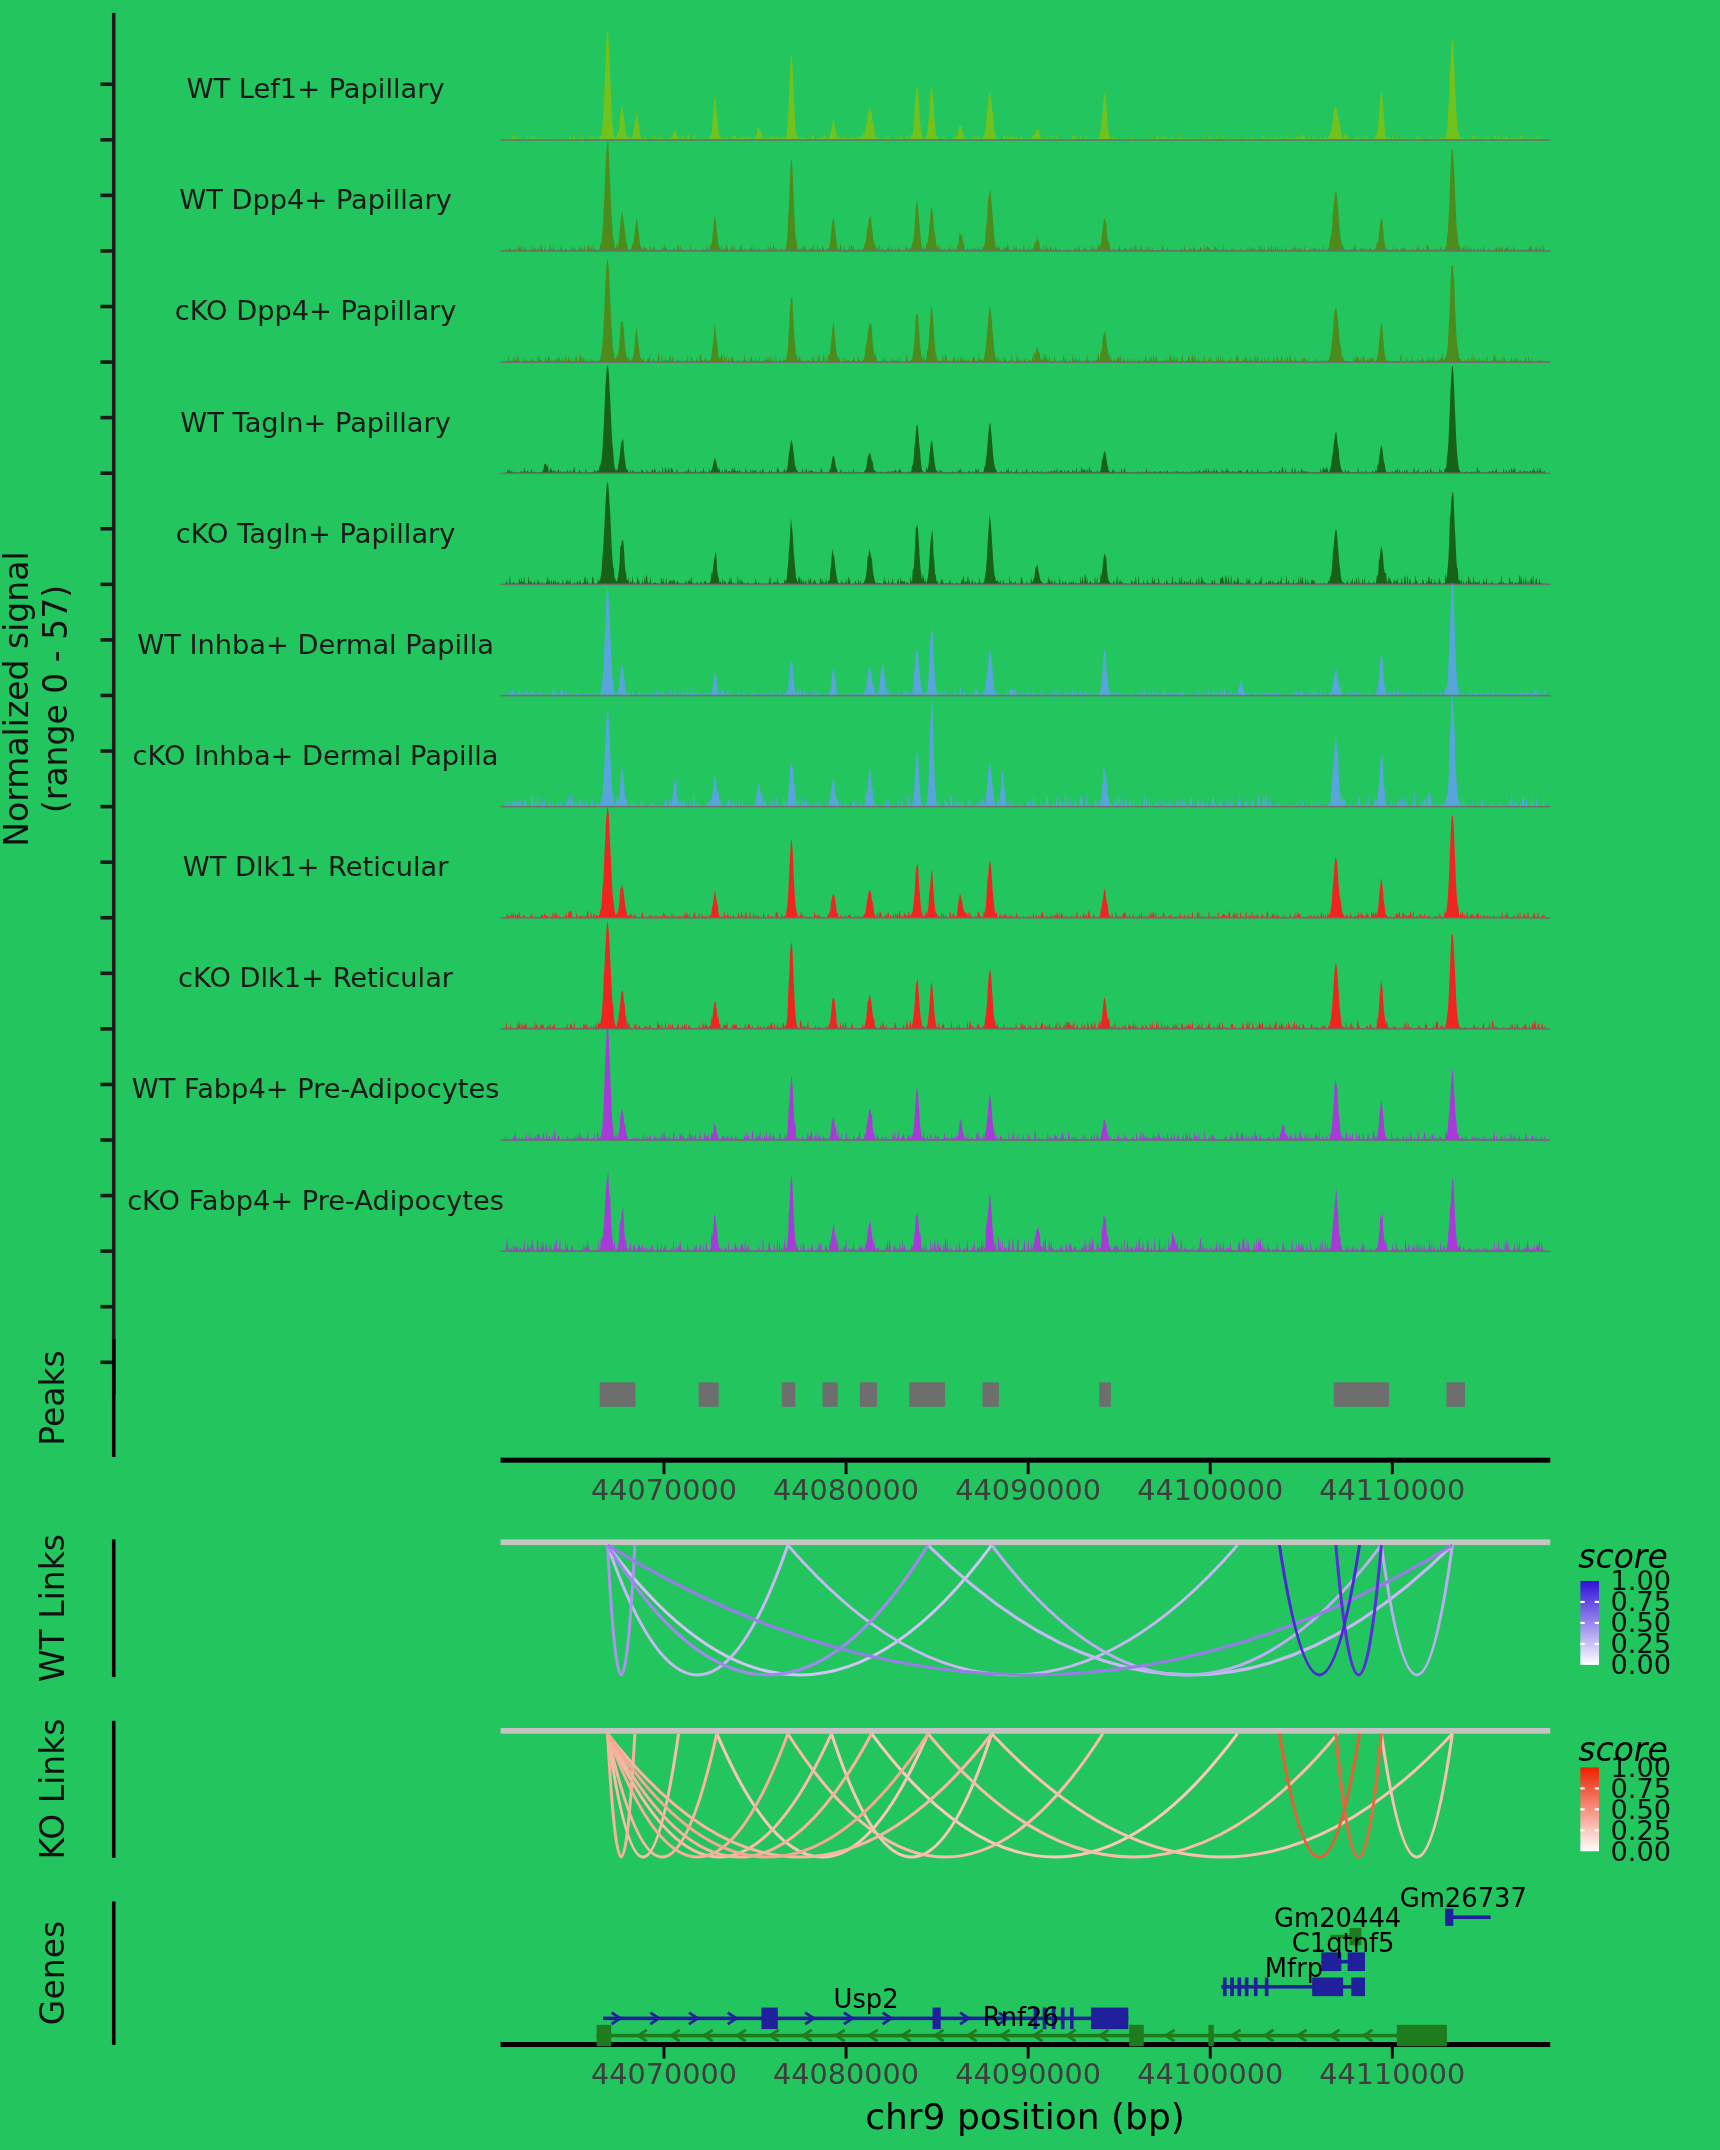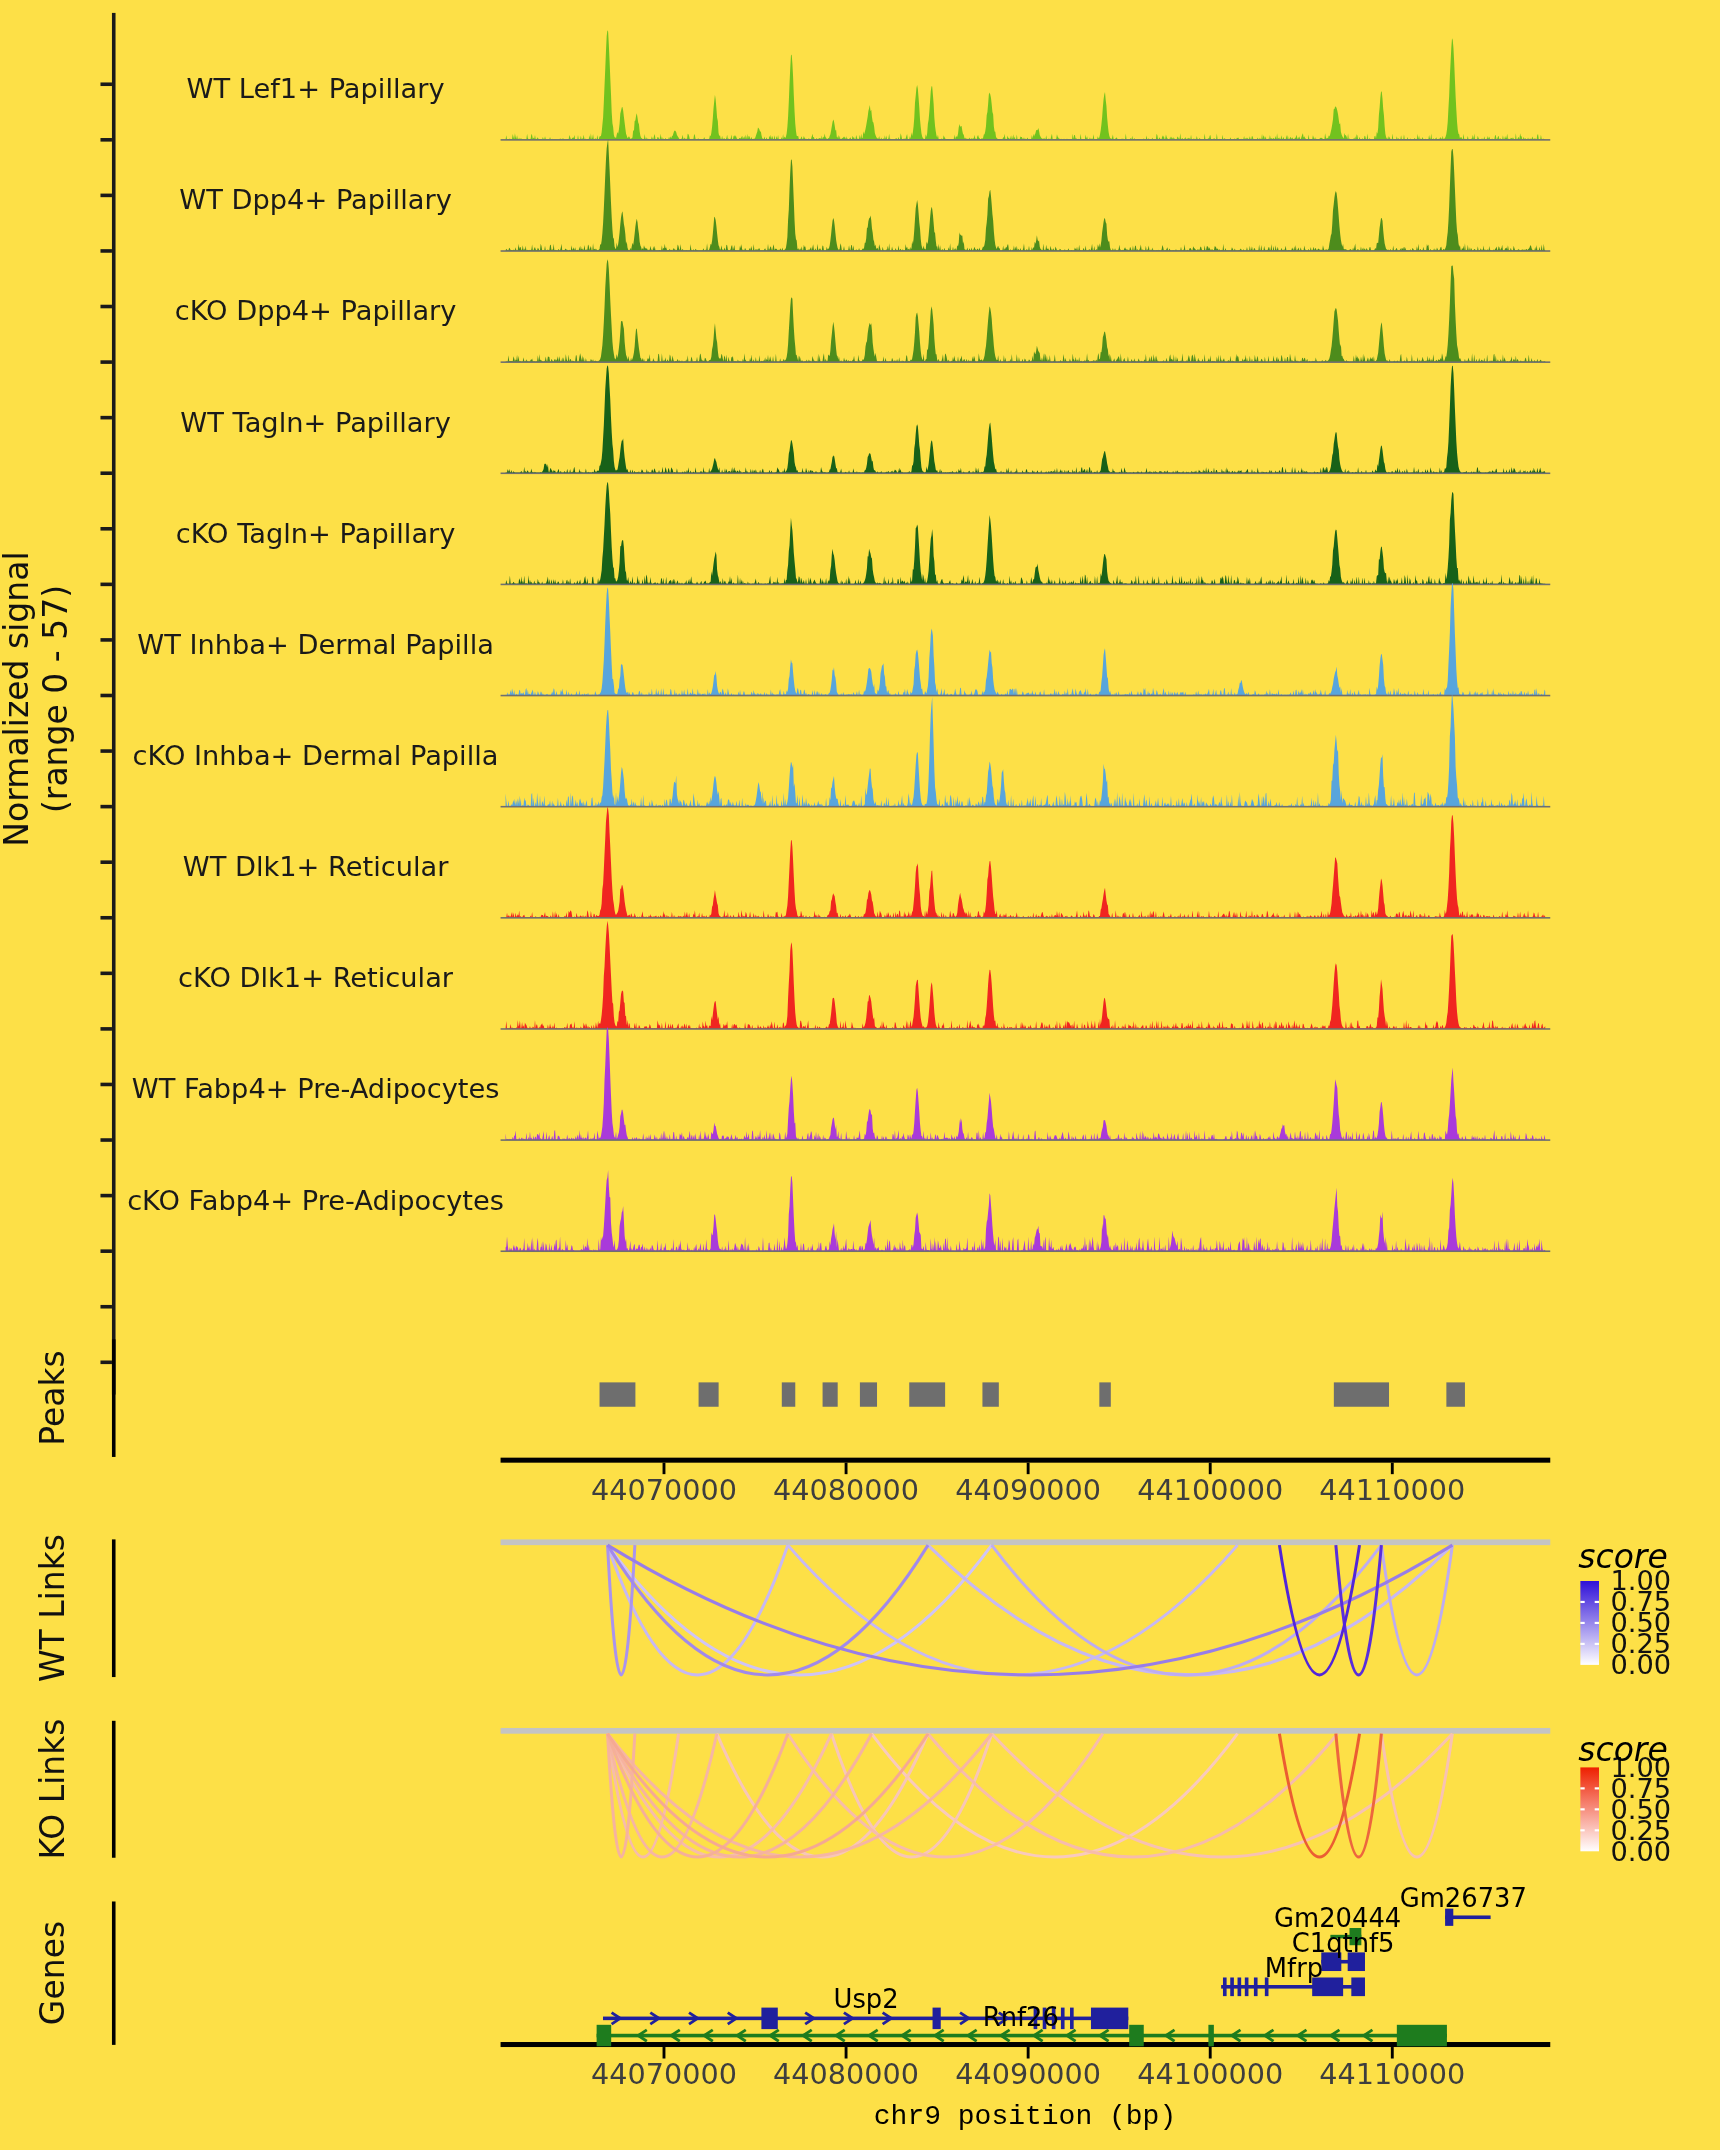--- a/index.html
+++ b/index.html
@@ -1,26 +1,26 @@
 <!DOCTYPE html>
 <html style="font-size:11.5px"><head>
 <meta charset="utf-8">
 <style>
   html,body{margin:0;padding:0;background:#ffffff;}
-  .figure{position:relative;width:1721px;height:2151px;background:#fde047;
+  .figure{position:relative;width:1721px;height:2151px;background:#22c55e;
           font-family:"DejaVu Sans", sans-serif;overflow:hidden;}
   svg{position:absolute;left:0;top:0;}
   svg text{font-family:"DejaVu Sans", sans-serif;}
   .vlabel{position:absolute;transform:translate(-50%,-50%) rotate(-90deg);
           white-space:nowrap;color:#111;text-align:center;}
   .hlabel{position:absolute;transform:translate(-50%,-50%);white-space:nowrap;color:#000;}
   .ylab{font-size:33px;line-height:1.18;}
   .seclab{font-size:33px;}
   .legtitle{font-size:33px;font-style:italic;}
-  .xtitle{font-size:28px;font-family:Liberation Mono, monospace;}
+  .xtitle{font-size:36px;}
 </style>
 </head>
 <body>
 
 <div class="figure">
   <svg id="plot" width="1721" height="2151" viewBox="0 0 2400 3000">
       <path d="M705,195L705,194.1L706,188.6L707,194.1L708,193.7L709,194.0L710,193.9L711,193.3L712,194.1L713,194.1L714,193.7L715,187.0L716,191.0L717,194.1L718,186.0L719,191.1L720,194.0L721,188.5L722,194.0L723,193.2L724,194.1L725,192.0L726,193.7L727,193.1L728,194.0L729,194.1L730,194.1L731,193.9L732,194.1L733,194.1L734,194.0L735,186.4L736,192.5L737,194.1L738,194.0L739,194.1L740,193.6L741,186.6L742,188.6L743,193.9L744,191.9L745,193.5L746,188.2L747,193.9L748,194.1L749,192.8L750,191.5L751,194.1L752,193.8L753,194.1L754,194.1L755,194.1L756,194.1L757,191.2L758,193.7L759,194.0L760,189.9L761,193.9L762,194.1L763,194.1L764,194.1L765,194.1L766,194.1L767,191.2L768,194.1L769,194.1L770,194.1L771,193.5L772,194.1L773,194.0L774,194.1L775,194.0L776,193.8L777,194.1L778,194.1L779,194.1L780,193.5L781,194.1L782,192.8L783,194.1L784,194.1L785,192.3L786,194.0L787,194.1L788,194.1L789,194.1L790,194.0L791,193.9L792,194.1L793,194.0L794,188.4L795,191.1L796,194.1L797,193.8L798,192.3L799,191.7L800,192.1L801,188.4L802,194.1L803,194.1L804,193.9L805,194.1L806,188.3L807,194.1L808,194.1L809,193.8L810,189.4L811,194.1L812,193.6L813,192.5L814,187.9L815,194.1L816,193.2L817,194.1L818,194.1L819,193.8L820,193.9L821,193.9L822,188.8L823,194.0L824,186.0L825,194.1L826,192.0L827,186.9L828,194.1L829,194.1L830,192.4L831,194.1L832,194.1L833,188.2L834,194.0L835,193.7L836,190.3L837,189.9L838,189.7L839,184.6L840,173.9L841,164.0L842,142.8L843,119.2L844,96.4L845,71.5L846,50.6L847,42.1L848,44.0L849,62.9L850,84.1L851,108.5L852,130.8L853,156.4L854,172.0L855,177.2L856,188.1L857,191.3L858,191.3L859,192.8L860,187.8L861,184.2L862,186.5L863,180.9L864,172.7L865,158.3L866,154.5L867,149.8L868,149.4L869,154.6L870,162.8L871,170.7L872,178.7L873,186.4L874,189.3L875,192.5L876,191.9L877,190.0L878,191.3L879,193.7L880,192.9L881,193.1L882,191.4L883,181.1L884,183.0L885,168.7L886,168.2L887,161.4L888,158.0L889,164.2L890,170.8L891,173.3L892,183.3L893,189.4L894,192.1L895,192.7L896,193.9L897,193.6L898,194.1L899,186.9L900,193.3L901,194.1L902,191.5L903,194.1L904,193.9L905,193.5L906,194.1L907,193.8L908,194.0L909,190.0L910,193.2L911,194.1L912,189.6L913,187.0L914,194.0L915,194.1L916,194.1L917,191.1L918,191.4L919,193.5L920,194.1L921,186.2L922,194.1L923,190.1L924,194.0L925,193.3L926,193.9L927,194.1L928,192.3L929,193.9L930,193.9L931,194.1L932,193.8L933,190.7L934,193.9L935,190.1L936,192.7L937,190.0L938,189.3L939,186.3L940,182.9L941,182.1L942,182.8L943,184.5L944,188.4L945,190.0L946,191.3L947,193.4L948,194.0L949,194.0L950,194.1L951,192.2L952,188.0L953,193.7L954,193.5L955,191.9L956,194.1L957,193.1L958,194.1L959,186.4L960,187.2L961,190.2L962,194.1L963,194.1L964,194.1L965,193.4L966,194.1L967,193.5L968,186.9L969,188.7L970,193.9L971,194.1L972,194.1L973,193.4L974,193.3L975,194.0L976,194.1L977,193.7L978,194.1L979,193.8L980,193.9L981,194.0L982,191.1L983,194.0L984,194.1L985,194.0L986,194.1L987,194.0L988,194.0L989,193.6L990,188.5L991,189.9L992,185.3L993,177.0L994,165.2L995,150.9L996,141.1L997,132.3L998,139.2L999,150.9L1000,164.4L1001,168.6L1002,185.0L1003,190.0L1004,188.2L1005,193.6L1006,193.9L1007,189.4L1008,193.9L1009,193.6L1010,192.6L1011,194.1L1012,194.1L1013,192.4L1014,188.0L1015,194.0L1016,193.3L1017,194.0L1018,194.0L1019,193.3L1020,187.6L1021,194.1L1022,194.1L1023,189.9L1024,188.7L1025,191.1L1026,188.5L1027,191.7L1028,194.1L1029,193.5L1030,194.1L1031,192.6L1032,192.5L1033,193.1L1034,191.0L1035,189.5L1036,194.0L1037,191.9L1038,189.9L1039,194.1L1040,187.6L1041,194.1L1042,186.7L1043,193.7L1044,189.6L1045,190.2L1046,192.6L1047,194.1L1048,190.6L1049,193.9L1050,193.7L1051,193.5L1052,193.6L1053,192.6L1054,189.7L1055,186.4L1056,183.6L1057,177.9L1058,179.0L1059,180.5L1060,183.7L1061,183.2L1062,189.0L1063,192.7L1064,193.5L1065,193.9L1066,190.5L1067,193.8L1068,194.1L1069,191.5L1070,194.1L1071,193.8L1072,194.1L1073,189.3L1074,192.0L1075,188.0L1076,194.0L1077,189.3L1078,193.4L1079,194.1L1080,188.8L1081,194.0L1082,194.0L1083,189.6L1084,193.9L1085,188.3L1086,194.1L1087,194.1L1088,194.1L1089,194.1L1090,191.1L1091,194.1L1092,186.8L1093,193.0L1094,190.5L1095,192.5L1096,190.7L1097,186.1L1098,177.3L1099,162.8L1100,142.4L1101,117.3L1102,95.1L1103,77.3L1104,75.9L1105,88.6L1106,107.6L1107,133.1L1108,155.1L1109,172.4L1110,182.8L1111,189.4L1112,190.0L1113,189.5L1114,193.8L1115,194.0L1116,194.1L1117,192.0L1118,189.9L1119,194.1L1120,193.2L1121,189.8L1122,192.0L1123,193.8L1124,193.2L1125,194.1L1126,194.0L1127,194.1L1128,192.4L1129,194.1L1130,194.1L1131,193.4L1132,190.5L1133,186.6L1134,191.4L1135,191.0L1136,194.1L1137,194.1L1138,194.1L1139,192.2L1140,194.1L1141,193.5L1142,193.2L1143,192.5L1144,192.5L1145,194.1L1146,188.9L1147,194.1L1148,190.4L1149,192.1L1150,186.3L1151,190.9L1152,192.1L1153,194.0L1154,194.0L1155,192.4L1156,192.8L1157,189.8L1158,187.2L1159,181.9L1160,176.0L1161,170.0L1162,166.6L1163,169.0L1164,174.9L1165,181.9L1166,181.2L1167,191.1L1168,192.2L1169,188.2L1170,194.0L1171,189.3L1172,194.1L1173,194.0L1174,193.0L1175,192.6L1176,191.6L1177,190.4L1178,191.5L1179,193.9L1180,190.1L1181,193.6L1182,193.0L1183,194.1L1184,193.9L1185,192.7L1186,191.5L1187,194.1L1188,193.8L1189,189.2L1190,192.0L1191,191.4L1192,194.1L1193,193.9L1194,188.4L1195,191.7L1196,194.1L1197,193.8L1198,193.3L1199,187.8L1200,193.7L1201,186.3L1202,192.5L1203,192.0L1204,183.0L1205,187.3L1206,184.1L1207,179.8L1208,174.6L1209,168.6L1210,162.7L1211,154.7L1212,151.0L1213,146.3L1214,155.1L1215,153.2L1216,163.2L1217,169.8L1218,170.9L1219,176.6L1220,185.4L1221,188.5L1222,190.9L1223,192.3L1224,193.2L1225,193.5L1226,189.8L1227,193.9L1228,193.8L1229,191.9L1230,194.1L1231,194.0L1232,192.7L1233,194.1L1234,188.5L1235,194.1L1236,189.0L1237,194.1L1238,194.1L1239,192.9L1240,186.5L1241,194.0L1242,193.4L1243,194.1L1244,194.1L1245,194.1L1246,194.1L1247,194.1L1248,194.1L1249,193.1L1250,192.4L1251,194.1L1252,194.0L1253,191.1L1254,194.1L1255,193.7L1256,186.0L1257,189.4L1258,193.7L1259,194.1L1260,193.5L1261,193.2L1262,194.0L1263,193.2L1264,189.6L1265,186.8L1266,194.1L1267,194.0L1268,194.0L1269,189.6L1270,193.5L1271,184.5L1272,189.7L1273,184.9L1274,176.4L1275,164.1L1276,143.3L1277,133.7L1278,122.7L1279,118.5L1280,124.0L1281,136.3L1282,150.3L1283,166.7L1284,177.0L1285,186.0L1286,190.4L1287,192.5L1288,193.5L1289,193.8L1290,193.6L1291,187.4L1292,191.0L1293,186.0L1294,172.6L1295,166.9L1296,156.0L1297,141.7L1298,127.3L1299,120.4L1300,120.8L1301,132.6L1302,144.9L1303,164.1L1304,176.2L1305,183.5L1306,189.5L1307,192.1L1308,188.0L1309,193.8L1310,193.9L1311,194.0L1312,194.1L1313,193.3L1314,193.6L1315,194.1L1316,188.8L1317,190.9L1318,192.7L1319,194.1L1320,193.9L1321,193.9L1322,193.7L1323,193.9L1324,194.1L1325,194.1L1326,194.1L1327,193.9L1328,194.1L1329,194.1L1330,194.1L1331,187.5L1332,194.0L1333,190.3L1334,190.3L1335,190.6L1336,186.5L1337,177.7L1338,173.1L1339,176.7L1340,176.1L1341,175.9L1342,182.4L1343,187.0L1344,188.1L1345,192.6L1346,193.6L1347,191.7L1348,194.0L1349,194.0L1350,193.2L1351,194.1L1352,191.9L1353,193.8L1354,193.5L1355,192.9L1356,194.1L1357,191.9L1358,194.0L1359,188.1L1360,192.8L1361,193.9L1362,193.9L1363,190.1L1364,188.4L1365,191.8L1366,192.8L1367,194.1L1368,194.0L1369,192.8L1370,193.4L1371,192.1L1372,187.6L1373,187.4L1374,183.2L1375,176.1L1376,160.6L1377,156.1L1378,145.1L1379,131.8L1380,129.1L1381,131.8L1382,136.8L1383,145.7L1384,156.3L1385,159.8L1386,176.3L1387,183.4L1388,183.9L1389,191.0L1390,192.3L1391,193.4L1392,193.8L1393,194.0L1394,194.0L1395,193.7L1396,193.7L1397,194.1L1398,194.1L1399,191.0L1400,192.0L1401,186.5L1402,193.6L1403,193.8L1404,194.1L1405,189.1L1406,192.7L1407,191.6L1408,194.1L1409,192.9L1410,188.6L1411,194.1L1412,192.3L1413,187.1L1414,194.0L1415,190.3L1416,194.1L1417,194.1L1418,187.6L1419,194.1L1420,193.8L1421,193.8L1422,194.1L1423,190.3L1424,191.2L1425,191.0L1426,193.6L1427,194.0L1428,191.3L1429,194.1L1430,193.1L1431,194.1L1432,193.4L1433,191.8L1434,194.0L1435,194.1L1436,193.6L1437,193.9L1438,193.9L1439,188.3L1440,193.2L1441,186.4L1442,190.3L1443,187.5L1444,185.9L1445,181.2L1446,181.6L1447,181.2L1448,178.5L1449,182.2L1450,188.3L1451,190.3L1452,192.0L1453,193.1L1454,193.5L1455,193.8L1456,192.0L1457,194.0L1458,194.1L1459,188.8L1460,194.1L1461,194.1L1462,193.6L1463,193.3L1464,194.1L1465,194.1L1466,190.0L1467,186.5L1468,194.0L1469,194.1L1470,194.1L1471,194.1L1472,193.9L1473,193.4L1474,187.3L1475,190.6L1476,192.2L1477,194.0L1478,193.3L1479,194.1L1480,193.6L1481,194.1L1482,194.1L1483,193.9L1484,193.4L1485,194.1L1486,194.1L1487,193.9L1488,193.6L1489,194.0L1490,193.8L1491,194.1L1492,194.0L1493,194.1L1494,194.0L1495,194.1L1496,186.5L1497,194.0L1498,188.4L1499,188.3L1500,193.0L1501,192.7L1502,194.1L1503,194.1L1504,193.5L1505,194.1L1506,194.0L1507,186.4L1508,193.7L1509,194.1L1510,194.0L1511,193.7L1512,194.0L1513,193.8L1514,187.5L1515,193.4L1516,190.1L1517,194.1L1518,194.0L1519,194.1L1520,191.4L1521,194.1L1522,193.3L1523,194.0L1524,193.3L1525,187.3L1526,194.1L1527,194.1L1528,194.1L1529,193.7L1530,194.0L1531,190.1L1532,193.2L1533,191.8L1534,187.5L1535,182.0L1536,173.8L1537,163.4L1538,150.0L1539,138.7L1540,131.9L1541,128.2L1542,139.4L1543,147.7L1544,164.3L1545,174.9L1546,184.1L1547,189.2L1548,192.0L1549,193.2L1550,193.8L1551,191.8L1552,187.7L1553,194.0L1554,194.1L1555,194.0L1556,192.7L1557,191.3L1558,193.1L1559,194.1L1560,193.9L1561,193.9L1562,194.1L1563,193.8L1564,193.4L1565,193.9L1566,193.3L1567,194.0L1568,194.0L1569,194.1L1570,186.3L1571,194.0L1572,194.1L1573,193.7L1574,194.1L1575,194.1L1576,193.6L1577,192.5L1578,194.1L1579,189.2L1580,194.1L1581,194.0L1582,192.7L1583,194.0L1584,194.1L1585,194.1L1586,193.8L1587,194.1L1588,194.0L1589,194.1L1590,194.1L1591,193.9L1592,194.1L1593,194.1L1594,194.1L1595,193.2L1596,193.7L1597,194.1L1598,194.0L1599,188.9L1600,194.1L1601,194.1L1602,192.9L1603,194.1L1604,194.1L1605,194.1L1606,194.1L1607,191.9L1608,194.1L1609,193.9L1610,194.0L1611,194.0L1612,193.9L1613,186.4L1614,188.8L1615,194.1L1616,193.4L1617,191.3L1618,193.6L1619,194.1L1620,193.9L1621,188.5L1622,191.7L1623,189.0L1624,194.1L1625,193.4L1626,187.5L1627,190.9L1628,193.2L1629,194.0L1630,194.1L1631,194.1L1632,190.5L1633,193.8L1634,190.5L1635,193.8L1636,191.0L1637,193.5L1638,193.3L1639,194.1L1640,194.1L1641,194.1L1642,190.4L1643,191.4L1644,193.5L1645,193.6L1646,185.9L1647,194.0L1648,193.5L1649,192.6L1650,194.1L1651,194.1L1652,193.0L1653,190.9L1654,193.9L1655,193.6L1656,193.1L1657,193.1L1658,192.1L1659,193.3L1660,194.1L1661,188.1L1662,194.1L1663,194.1L1664,194.1L1665,192.8L1666,194.1L1667,193.5L1668,194.1L1669,189.6L1670,193.4L1671,194.1L1672,194.1L1673,192.2L1674,193.7L1675,193.8L1676,194.1L1677,194.1L1678,194.1L1679,194.0L1680,186.3L1681,193.7L1682,194.1L1683,194.1L1684,194.1L1685,192.5L1686,193.4L1687,189.5L1688,188.3L1689,194.0L1690,193.9L1691,194.1L1692,194.1L1693,192.6L1694,193.6L1695,194.0L1696,194.0L1697,186.3L1698,194.1L1699,194.1L1700,194.1L1701,193.6L1702,193.9L1703,194.0L1704,194.1L1705,187.9L1706,194.1L1707,194.1L1708,192.0L1709,194.1L1710,194.1L1711,194.1L1712,193.9L1713,194.1L1714,193.7L1715,194.1L1716,191.4L1717,194.1L1718,194.1L1719,194.1L1720,194.0L1721,194.1L1722,192.8L1723,194.1L1724,194.1L1725,192.1L1726,192.3L1727,191.8L1728,194.1L1729,194.1L1730,193.9L1731,193.5L1732,194.1L1733,193.8L1734,193.7L1735,189.7L1736,194.1L1737,192.9L1738,193.5L1739,191.8L1740,193.3L1741,193.9L1742,193.6L1743,190.0L1744,194.0L1745,194.0L1746,189.3L1747,190.6L1748,194.1L1749,193.8L1750,194.1L1751,193.8L1752,194.0L1753,193.9L1754,191.9L1755,194.1L1756,194.1L1757,192.1L1758,193.7L1759,194.1L1760,186.7L1761,193.9L1762,188.5L1763,190.5L1764,194.1L1765,189.9L1766,194.1L1767,194.1L1768,194.1L1769,193.3L1770,194.1L1771,188.3L1772,193.3L1773,192.9L1774,193.2L1775,193.9L1776,192.0L1777,193.8L1778,193.3L1779,189.8L1780,194.1L1781,186.0L1782,193.6L1783,192.7L1784,191.6L1785,194.1L1786,193.6L1787,188.8L1788,193.3L1789,194.0L1790,190.6L1791,194.1L1792,193.8L1793,194.1L1794,188.3L1795,194.0L1796,188.3L1797,194.1L1798,194.1L1799,192.1L1800,190.8L1801,194.0L1802,191.4L1803,193.3L1804,194.1L1805,193.7L1806,192.6L1807,191.9L1808,188.0L1809,191.8L1810,194.1L1811,191.6L1812,190.5L1813,193.4L1814,194.1L1815,191.0L1816,187.8L1817,185.9L1818,191.7L1819,190.0L1820,192.6L1821,193.6L1822,194.1L1823,193.8L1824,194.1L1825,187.7L1826,194.1L1827,194.1L1828,194.1L1829,193.8L1830,194.1L1831,188.8L1832,191.3L1833,194.1L1834,191.2L1835,194.1L1836,193.4L1837,194.1L1838,194.1L1839,194.1L1840,194.1L1841,192.1L1842,192.6L1843,192.0L1844,192.8L1845,194.0L1846,194.0L1847,194.1L1848,185.9L1849,191.4L1850,193.5L1851,192.1L1852,193.0L1853,188.9L1854,190.3L1855,187.7L1856,183.5L1857,179.0L1858,172.9L1859,166.3L1860,152.5L1861,151.9L1862,148.6L1863,149.0L1864,150.5L1865,154.4L1866,159.3L1867,166.7L1868,173.3L1869,172.0L1870,183.9L1871,187.6L1872,189.9L1873,191.9L1874,193.0L1875,185.4L1876,188.7L1877,188.6L1878,190.6L1879,194.0L1880,186.3L1881,194.1L1882,193.3L1883,193.9L1884,194.1L1885,194.1L1886,194.1L1887,194.1L1888,192.7L1889,193.6L1890,189.9L1891,194.1L1892,187.4L1893,189.1L1894,194.1L1895,194.1L1896,190.7L1897,194.1L1898,194.1L1899,194.1L1900,192.9L1901,193.9L1902,194.1L1903,189.3L1904,189.9L1905,194.1L1906,194.1L1907,186.3L1908,193.8L1909,194.1L1910,192.8L1911,194.0L1912,194.0L1913,194.1L1914,193.8L1915,194.1L1916,194.1L1917,189.7L1918,189.4L1919,193.0L1920,184.0L1921,186.6L1922,178.6L1923,160.3L1924,150.4L1925,136.4L1926,127.6L1927,128.1L1928,137.5L1929,151.8L1930,160.3L1931,175.7L1932,186.4L1933,190.9L1934,193.1L1935,193.8L1936,189.6L1937,194.0L1938,190.5L1939,194.0L1940,194.1L1941,194.1L1942,186.1L1943,194.1L1944,194.1L1945,194.0L1946,194.1L1947,194.1L1948,190.2L1949,194.1L1950,192.6L1951,194.1L1952,194.1L1953,194.0L1954,188.8L1955,194.1L1956,193.8L1957,194.1L1958,187.2L1959,193.7L1960,194.0L1961,194.1L1962,194.1L1963,191.2L1964,194.1L1965,194.1L1966,194.1L1967,193.1L1968,194.1L1969,194.1L1970,194.1L1971,193.9L1972,193.9L1973,192.1L1974,194.1L1975,193.6L1976,194.1L1977,186.5L1978,193.9L1979,189.1L1980,194.1L1981,193.0L1982,193.9L1983,193.4L1984,191.1L1985,193.9L1986,194.1L1987,193.9L1988,193.6L1989,194.1L1990,194.1L1991,194.1L1992,194.1L1993,188.2L1994,192.6L1995,193.7L1996,186.2L1997,193.8L1998,194.0L1999,192.8L2000,194.1L2001,194.1L2002,193.0L2003,191.4L2004,194.1L2005,194.0L2006,194.1L2007,192.9L2008,194.0L2009,191.2L2010,192.7L2011,194.1L2012,189.4L2013,193.9L2014,193.5L2015,192.7L2016,190.8L2017,187.1L2018,180.7L2019,170.0L2020,151.0L2021,133.9L2022,106.4L2023,86.4L2024,66.6L2025,53.5L2026,55.8L2027,67.2L2028,86.8L2029,110.6L2030,134.3L2031,152.9L2032,170.2L2033,180.8L2034,186.6L2035,187.2L2036,192.7L2037,191.5L2038,190.9L2039,193.6L2040,193.7L2041,186.4L2042,193.5L2043,194.1L2044,193.5L2045,194.1L2046,193.6L2047,189.8L2048,194.1L2049,194.1L2050,194.1L2051,194.0L2052,193.6L2053,192.9L2054,187.9L2055,193.9L2056,186.3L2057,193.8L2058,193.7L2059,194.1L2060,193.5L2061,189.4L2062,192.7L2063,193.8L2064,194.0L2065,194.0L2066,193.6L2067,193.6L2068,193.5L2069,194.1L2070,190.2L2071,194.1L2072,194.1L2073,193.9L2074,192.9L2075,189.7L2076,193.4L2077,190.5L2078,194.0L2079,194.0L2080,193.8L2081,193.0L2082,194.1L2083,193.9L2084,194.1L2085,189.0L2086,188.2L2087,194.1L2088,193.5L2089,190.8L2090,189.3L2091,194.1L2092,193.0L2093,193.1L2094,194.1L2095,194.1L2096,188.7L2097,194.0L2098,193.8L2099,189.7L2100,192.7L2101,191.7L2102,186.6L2103,194.1L2104,193.2L2105,194.0L2106,194.1L2107,192.0L2108,192.5L2109,193.6L2110,191.5L2111,193.4L2112,194.1L2113,194.1L2114,185.9L2115,194.1L2116,194.1L2117,192.0L2118,190.9L2119,194.1L2120,186.0L2121,190.0L2122,190.1L2123,194.1L2124,193.7L2125,190.7L2126,194.1L2127,192.3L2128,194.0L2129,193.8L2130,194.1L2131,191.8L2132,194.1L2133,194.0L2134,192.9L2135,194.1L2136,193.4L2137,190.4L2138,192.8L2139,194.1L2140,193.2L2141,192.9L2142,194.1L2143,194.1L2144,187.8L2145,187.2L2146,194.1L2147,194.1L2148,194.1L2149,187.9L2150,193.5L2151,194.1L2152,193.3L2153,194.0L2154,194.1L2155,193.9L2155,195Z" fill="#72c21e" stroke="none"></path>
       <rect x="698" y="194" width="1464" height="2.2" fill="#6f6f6f"></rect>
       <text x="440" y="137" text-anchor="middle" font-size="38" fill="#1a1a1a">WT Lef1+ Papillary</text>
       <path d="M705,350L705,349.1L706,346.9L707,348.5L708,348.9L709,349.1L710,345.4L711,346.7L712,348.8L713,348.7L714,348.7L715,349.1L716,348.4L717,348.3L718,349.0L719,344.7L720,349.1L721,349.0L722,349.1L723,339.8L724,347.3L725,344.3L726,344.7L727,349.1L728,348.1L729,342.1L730,349.1L731,346.5L732,349.1L733,342.9L734,349.1L735,349.1L736,348.5L737,349.0L738,349.0L739,348.5L740,349.1L741,348.0L742,341.0L743,349.1L744,349.1L745,346.2L746,344.6L747,348.0L748,349.1L749,348.8L750,345.7L751,346.9L752,349.1L753,348.9L754,339.9L755,343.0L756,348.8L757,349.0L758,348.8L759,349.1L760,342.9L761,349.1L762,349.1L763,348.2L764,348.4L765,348.7L766,349.1L767,341.8L768,341.2L769,349.1L770,347.4L771,349.1L772,339.8L773,348.7L774,349.0L775,348.3L776,348.9L777,348.9L778,349.1L779,347.1L780,349.1L781,349.1L782,345.4L783,340.1L784,349.1L785,349.1L786,348.7L787,349.0L788,347.6L789,346.5L790,348.2L791,348.2L792,349.1L793,348.9L794,348.4L795,349.1L796,349.1L797,342.1L798,348.2L799,347.8L800,344.9L801,349.0L802,345.0L803,348.9L804,349.1L805,348.4L806,349.1L807,349.0L808,343.8L809,349.1L810,342.9L811,348.0L812,346.6L813,349.1L814,347.7L815,341.8L816,348.5L817,348.6L818,348.1L819,348.2L820,340.9L821,342.8L822,349.1L823,345.5L824,343.2L825,349.1L826,349.1L827,339.3L828,348.4L829,347.0L830,348.3L831,346.6L832,348.3L833,349.0L834,348.8L835,348.3L836,347.3L837,339.8L838,341.6L839,335.4L840,325.4L841,310.9L842,291.4L843,268.7L844,244.9L845,222.9L846,206.7L847,199.3L848,194.3L849,215.3L850,235.4L851,258.7L852,282.5L853,303.5L854,320.0L855,331.7L856,332.9L857,343.9L858,346.5L859,347.4L860,338.1L861,344.8L862,340.6L863,333.3L864,324.2L865,312.9L866,303.3L867,297.5L868,294.5L869,303.1L870,312.4L871,318.0L872,326.4L873,340.4L874,336.4L875,345.2L876,348.4L877,348.9L878,348.9L879,345.6L880,348.7L881,343.6L882,338.6L883,341.7L884,334.8L885,326.0L886,316.4L887,309.2L888,305.0L889,309.8L890,319.4L891,326.1L892,337.1L893,342.4L894,344.6L895,348.2L896,345.9L897,348.1L898,342.0L899,345.1L900,346.0L901,347.2L902,345.8L903,348.5L904,349.0L905,348.1L906,348.8L907,342.9L908,347.2L909,349.1L910,349.1L911,343.3L912,348.1L913,342.8L914,349.1L915,349.1L916,349.1L917,349.1L918,349.1L919,348.6L920,348.6L921,349.0L922,349.0L923,341.9L924,349.1L925,345.4L926,346.5L927,339.9L928,346.1L929,344.9L930,348.4L931,349.0L932,348.8L933,348.8L934,346.8L935,349.1L936,348.4L937,349.0L938,349.1L939,345.6L940,348.7L941,346.5L942,349.1L943,349.1L944,348.4L945,341.0L946,342.9L947,347.0L948,349.1L949,340.2L950,348.5L951,349.1L952,347.1L953,349.1L954,349.1L955,349.1L956,349.1L957,348.8L958,349.1L959,348.9L960,349.0L961,349.1L962,349.0L963,340.2L964,348.5L965,349.1L966,348.9L967,347.5L968,349.0L969,349.1L970,346.9L971,348.3L972,349.1L973,348.7L974,349.1L975,348.9L976,349.1L977,349.1L978,349.1L979,349.1L980,348.8L981,346.1L982,349.1L983,349.1L984,348.5L985,348.2L986,339.4L987,348.9L988,349.0L989,348.1L990,344.4L991,340.1L992,341.5L993,335.6L994,326.3L995,314.8L996,302.4L997,303.3L998,307.1L999,315.3L1000,325.5L1001,334.7L1002,341.9L1003,344.0L1004,347.9L1005,348.1L1006,342.0L1007,347.2L1008,348.7L1009,349.0L1010,345.1L1011,347.7L1012,349.1L1013,341.3L1014,342.2L1015,348.1L1016,349.1L1017,349.1L1018,349.1L1019,347.3L1020,342.9L1021,342.0L1022,349.1L1023,345.9L1024,341.8L1025,349.1L1026,348.8L1027,349.0L1028,349.1L1029,349.1L1030,349.0L1031,349.1L1032,342.1L1033,346.3L1034,340.4L1035,349.1L1036,347.7L1037,348.9L1038,349.1L1039,345.6L1040,348.1L1041,349.1L1042,349.1L1043,348.9L1044,349.1L1045,347.4L1046,345.3L1047,349.1L1048,342.6L1049,349.1L1050,349.1L1051,340.2L1052,349.1L1053,349.1L1054,347.4L1055,348.4L1056,347.7L1057,348.8L1058,346.7L1059,346.4L1060,349.0L1061,349.0L1062,349.1L1063,348.9L1064,349.1L1065,349.1L1066,347.5L1067,346.2L1068,348.6L1069,349.1L1070,349.0L1071,339.9L1072,348.4L1073,347.9L1074,345.0L1075,343.4L1076,348.1L1077,348.7L1078,343.7L1079,340.6L1080,349.0L1081,346.6L1082,347.2L1083,346.9L1084,349.1L1085,348.1L1086,349.0L1087,349.0L1088,346.1L1089,347.9L1090,349.0L1091,345.1L1092,349.1L1093,348.9L1094,348.5L1095,347.7L1096,345.4L1097,339.1L1098,330.4L1099,306.6L1100,292.7L1101,264.3L1102,240.5L1103,223.6L1104,222.2L1105,232.3L1106,256.6L1107,281.1L1108,307.4L1109,325.7L1110,333.8L1111,335.3L1112,346.5L1113,348.4L1114,346.0L1115,349.0L1116,346.2L1117,349.1L1118,343.4L1119,349.1L1120,349.1L1121,341.2L1122,344.6L1123,343.9L1124,348.9L1125,349.1L1126,349.0L1127,347.8L1128,349.1L1129,348.0L1130,346.7L1131,344.6L1132,349.0L1133,345.0L1134,340.8L1135,348.3L1136,349.1L1137,346.1L1138,348.8L1139,349.0L1140,340.1L1141,348.1L1142,348.6L1143,346.5L1144,346.7L1145,348.9L1146,349.1L1147,342.4L1148,343.2L1149,349.1L1150,349.0L1151,349.0L1152,348.7L1153,344.1L1154,347.9L1155,347.1L1156,346.2L1157,342.5L1158,335.4L1159,326.8L1160,316.6L1161,307.8L1162,304.1L1163,306.7L1164,314.7L1165,325.0L1166,334.6L1167,340.5L1168,345.7L1169,347.8L1170,348.7L1171,346.9L1172,339.2L1173,342.3L1174,349.1L1175,349.1L1176,348.5L1177,343.2L1178,349.0L1179,349.1L1180,348.8L1181,349.1L1182,349.1L1183,348.4L1184,341.9L1185,348.1L1186,349.1L1187,341.7L1188,342.1L1189,349.1L1190,342.2L1191,349.1L1192,349.1L1193,349.1L1194,347.8L1195,349.1L1196,348.6L1197,349.1L1198,346.0L1199,349.1L1200,348.9L1201,349.0L1202,348.5L1203,346.6L1204,347.4L1205,345.7L1206,338.6L1207,338.5L1208,332.4L1209,318.0L1210,317.3L1211,308.6L1212,304.8L1213,303.8L1214,300.6L1215,307.2L1216,318.7L1217,324.6L1218,334.0L1219,337.0L1220,343.5L1221,341.0L1222,347.5L1223,345.7L1224,346.3L1225,349.0L1226,340.6L1227,344.2L1228,348.3L1229,349.0L1230,349.0L1231,344.3L1232,348.8L1233,349.1L1234,349.1L1235,349.1L1236,347.8L1237,349.1L1238,342.9L1239,349.0L1240,339.2L1241,349.0L1242,349.1L1243,349.1L1244,343.7L1245,347.9L1246,349.1L1247,349.1L1248,349.1L1249,345.8L1250,348.6L1251,348.8L1252,349.1L1253,341.9L1254,348.7L1255,348.4L1256,347.1L1257,349.1L1258,349.1L1259,347.6L1260,349.0L1261,349.1L1262,349.1L1263,340.2L1264,346.4L1265,344.1L1266,348.4L1267,347.2L1268,346.7L1269,348.9L1270,344.6L1271,347.5L1272,335.8L1273,340.8L1274,333.2L1275,320.8L1276,305.5L1277,290.5L1278,284.5L1279,279.1L1280,284.7L1281,297.2L1282,310.4L1283,319.0L1284,333.4L1285,341.6L1286,345.5L1287,347.8L1288,342.3L1289,346.6L1290,347.5L1291,347.6L1292,336.8L1293,340.2L1294,337.4L1295,328.5L1296,316.9L1297,304.0L1298,294.0L1299,288.4L1300,291.2L1301,299.5L1302,311.3L1303,323.6L1304,324.8L1305,335.7L1306,343.9L1307,343.4L1308,348.5L1309,339.9L1310,349.0L1311,342.2L1312,349.1L1313,349.1L1314,347.0L1315,349.0L1316,349.0L1317,345.6L1318,349.1L1319,348.7L1320,349.1L1321,349.1L1322,348.7L1323,344.7L1324,349.1L1325,339.2L1326,349.1L1327,348.8L1328,349.1L1329,344.0L1330,349.1L1331,347.9L1332,345.8L1333,348.5L1334,348.2L1335,342.2L1336,343.5L1337,338.5L1338,324.0L1339,328.1L1340,326.6L1341,329.2L1342,328.4L1343,340.2L1344,336.4L1345,347.2L1346,348.5L1347,348.3L1348,348.8L1349,345.2L1350,348.9L1351,349.1L1352,346.2L1353,348.3L1354,349.1L1355,345.3L1356,348.9L1357,349.1L1358,347.0L1359,344.0L1360,347.3L1361,348.4L1362,348.7L1363,346.5L1364,347.6L1365,349.1L1366,345.3L1367,348.7L1368,348.9L1369,348.8L1370,346.1L1371,343.4L1372,345.0L1373,340.6L1374,334.7L1375,318.4L1376,310.6L1377,299.3L1378,277.2L1379,273.8L1380,266.6L1381,264.7L1382,273.7L1383,285.7L1384,298.7L1385,307.7L1386,322.8L1387,333.9L1388,341.3L1389,345.1L1390,347.2L1391,344.6L1392,342.7L1393,345.9L1394,346.1L1395,349.1L1396,349.1L1397,349.1L1398,348.7L1399,342.4L1400,349.1L1401,346.6L1402,346.9L1403,344.2L1404,345.5L1405,341.1L1406,340.9L1407,348.9L1408,349.1L1409,347.8L1410,349.0L1411,349.0L1412,348.2L1413,348.3L1414,342.5L1415,348.9L1416,343.9L1417,348.3L1418,342.7L1419,349.1L1420,347.0L1421,348.4L1422,348.9L1423,345.8L1424,349.1L1425,349.1L1426,348.9L1427,346.2L1428,339.5L1429,348.6L1430,349.0L1431,349.1L1432,347.0L1433,349.1L1434,348.8L1435,342.6L1436,349.1L1437,348.6L1438,349.1L1439,344.4L1440,348.8L1441,344.6L1442,345.8L1443,337.0L1444,339.9L1445,335.9L1446,328.1L1447,334.4L1448,336.9L1449,335.0L1450,344.3L1451,346.8L1452,347.9L1453,348.8L1454,349.0L1455,339.7L1456,349.1L1457,348.0L1458,348.6L1459,341.2L1460,347.0L1461,347.1L1462,346.7L1463,349.1L1464,348.9L1465,342.6L1466,346.9L1467,349.1L1468,347.9L1469,346.4L1470,349.1L1471,348.8L1472,343.7L1473,346.4L1474,349.1L1475,349.1L1476,349.0L1477,349.1L1478,346.9L1479,347.5L1480,349.1L1481,349.1L1482,349.1L1483,349.1L1484,349.1L1485,347.5L1486,349.1L1487,349.1L1488,348.8L1489,349.1L1490,346.2L1491,349.0L1492,348.9L1493,349.1L1494,348.8L1495,349.1L1496,349.1L1497,349.1L1498,349.1L1499,345.1L1500,347.4L1501,348.5L1502,344.1L1503,348.9L1504,348.4L1505,341.3L1506,348.3L1507,349.1L1508,349.1L1509,349.1L1510,348.9L1511,345.6L1512,348.0L1513,349.1L1514,342.3L1515,349.0L1516,349.1L1517,349.0L1518,349.0L1519,347.0L1520,349.1L1521,348.6L1522,345.7L1523,340.0L1524,349.0L1525,349.1L1526,343.0L1527,349.1L1528,348.7L1529,347.2L1530,349.0L1531,340.8L1532,345.2L1533,339.1L1534,345.4L1535,341.6L1536,335.5L1537,324.2L1538,317.0L1539,309.5L1540,304.3L1541,304.8L1542,310.0L1543,311.9L1544,327.7L1545,334.8L1546,337.3L1547,336.4L1548,345.2L1549,348.5L1550,348.9L1551,349.0L1552,346.0L1553,349.1L1554,349.0L1555,346.1L1556,349.1L1557,349.1L1558,349.1L1559,349.1L1560,347.5L1561,341.3L1562,346.9L1563,349.1L1564,349.1L1565,348.5L1566,349.0L1567,348.6L1568,346.6L1569,345.0L1570,347.2L1571,347.9L1572,348.2L1573,348.1L1574,349.1L1575,348.7L1576,344.2L1577,346.7L1578,349.1L1579,349.1L1580,342.4L1581,348.9L1582,348.4L1583,342.7L1584,342.8L1585,349.1L1586,347.4L1587,349.1L1588,349.0L1589,348.3L1590,345.6L1591,340.9L1592,348.3L1593,348.2L1594,348.0L1595,349.1L1596,349.1L1597,349.1L1598,342.9L1599,349.0L1600,348.6L1601,347.0L1602,342.4L1603,349.1L1604,349.0L1605,348.0L1606,349.0L1607,345.3L1608,349.1L1609,348.5L1610,349.0L1611,349.1L1612,349.0L1613,348.7L1614,349.1L1615,348.5L1616,349.1L1617,348.7L1618,349.0L1619,349.1L1620,347.9L1621,341.8L1622,344.3L1623,349.1L1624,349.1L1625,348.7L1626,349.0L1627,346.9L1628,344.7L1629,349.1L1630,348.9L1631,346.6L1632,348.7L1633,349.1L1634,349.1L1635,349.1L1636,348.8L1637,349.1L1638,349.0L1639,348.9L1640,347.8L1641,349.1L1642,348.9L1643,349.1L1644,349.1L1645,348.9L1646,349.1L1647,344.2L1648,349.1L1649,349.1L1650,348.4L1651,348.3L1652,340.7L1653,349.1L1654,349.1L1655,349.1L1656,348.5L1657,349.1L1658,349.1L1659,346.1L1660,345.9L1661,347.0L1662,349.1L1663,349.1L1664,343.3L1665,345.4L1666,346.5L1667,347.6L1668,348.7L1669,349.1L1670,348.1L1671,347.7L1672,349.1L1673,348.1L1674,344.0L1675,344.3L1676,348.0L1677,349.1L1678,349.1L1679,349.0L1680,342.1L1681,349.0L1682,348.7L1683,343.6L1684,343.3L1685,344.9L1686,347.7L1687,344.8L1688,349.1L1689,347.3L1690,349.1L1691,347.6L1692,349.1L1693,348.7L1694,343.5L1695,343.9L1696,345.2L1697,348.0L1698,346.4L1699,349.1L1700,347.8L1701,348.2L1702,349.1L1703,349.1L1704,348.5L1705,349.1L1706,339.8L1707,349.1L1708,348.9L1709,345.9L1710,349.0L1711,349.1L1712,349.1L1713,349.0L1714,348.9L1715,349.1L1716,349.1L1717,348.6L1718,344.7L1719,346.5L1720,349.1L1721,349.1L1722,346.7L1723,348.9L1724,349.1L1725,349.1L1726,349.1L1727,349.1L1728,348.4L1729,349.1L1730,346.6L1731,347.5L1732,349.1L1733,349.1L1734,347.5L1735,348.9L1736,349.1L1737,349.1L1738,349.0L1739,344.5L1740,349.0L1741,349.1L1742,349.1L1743,342.8L1744,348.9L1745,347.6L1746,343.4L1747,349.1L1748,349.1L1749,345.7L1750,346.9L1751,349.0L1752,349.0L1753,349.1L1754,349.1L1755,348.6L1756,340.9L1757,349.1L1758,348.8L1759,341.6L1760,349.0L1761,349.1L1762,349.1L1763,343.2L1764,347.8L1765,348.9L1766,349.1L1767,348.4L1768,348.7L1769,344.8L1770,344.7L1771,349.1L1772,348.3L1773,340.3L1774,349.0L1775,349.1L1776,343.1L1777,349.1L1778,349.1L1779,342.1L1780,348.9L1781,347.6L1782,344.1L1783,349.1L1784,349.1L1785,349.0L1786,349.1L1787,345.4L1788,348.7L1789,348.5L1790,348.5L1791,348.9L1792,347.0L1793,342.9L1794,349.0L1795,349.1L1796,349.1L1797,348.7L1798,348.8L1799,349.1L1800,349.1L1801,348.8L1802,345.1L1803,347.3L1804,348.9L1805,343.3L1806,349.1L1807,341.7L1808,349.1L1809,349.1L1810,347.4L1811,345.3L1812,349.1L1813,348.6L1814,344.9L1815,348.6L1816,349.1L1817,349.0L1818,348.8L1819,342.3L1820,347.8L1821,348.8L1822,349.1L1823,349.1L1824,349.1L1825,347.4L1826,349.1L1827,349.1L1828,344.6L1829,349.1L1830,349.1L1831,347.5L1832,344.2L1833,349.1L1834,346.2L1835,346.2L1836,348.6L1837,349.1L1838,347.1L1839,346.8L1840,347.6L1841,349.1L1842,347.9L1843,348.2L1844,349.1L1845,342.2L1846,346.4L1847,349.1L1848,349.1L1849,347.6L1850,347.9L1851,348.6L1852,347.9L1853,346.7L1854,339.5L1855,334.4L1856,328.4L1857,325.8L1858,312.1L1859,293.1L1860,285.0L1861,275.5L1862,269.3L1863,266.4L1864,269.7L1865,277.9L1866,289.6L1867,302.8L1868,315.5L1869,326.4L1870,334.8L1871,340.1L1872,344.3L1873,340.1L1874,347.3L1875,347.8L1876,347.8L1877,347.8L1878,348.2L1879,349.1L1880,349.1L1881,349.1L1882,348.2L1883,347.7L1884,347.8L1885,349.0L1886,349.0L1887,345.2L1888,348.7L1889,344.3L1890,339.5L1891,348.9L1892,349.1L1893,348.1L1894,347.3L1895,348.9L1896,349.1L1897,349.1L1898,343.8L1899,348.9L1900,347.8L1901,345.3L1902,349.1L1903,346.2L1904,348.3L1905,348.3L1906,346.0L1907,348.2L1908,349.0L1909,349.1L1910,344.8L1911,344.4L1912,348.9L1913,349.1L1914,349.1L1915,349.1L1916,348.9L1917,347.9L1918,345.6L1919,347.6L1920,339.2L1921,338.7L1922,338.8L1923,328.2L1924,317.8L1925,310.6L1926,303.9L1927,304.3L1928,307.8L1929,321.3L1930,331.1L1931,339.4L1932,343.6L1933,346.8L1934,347.9L1935,348.8L1936,348.1L1937,348.9L1938,349.0L1939,347.2L1940,349.1L1941,349.1L1942,349.0L1943,342.5L1944,349.1L1945,349.1L1946,348.7L1947,346.5L1948,345.9L1949,349.1L1950,349.1L1951,348.9L1952,349.1L1953,346.2L1954,349.1L1955,345.4L1956,347.2L1957,344.6L1958,348.7L1959,344.2L1960,346.4L1961,349.1L1962,348.6L1963,349.0L1964,349.1L1965,349.1L1966,349.0L1967,347.5L1968,349.1L1969,349.1L1970,345.5L1971,347.3L1972,349.1L1973,349.1L1974,349.1L1975,349.1L1976,343.5L1977,349.1L1978,340.1L1979,348.1L1980,349.1L1981,347.1L1982,349.0L1983,348.6L1984,348.7L1985,344.0L1986,349.1L1987,348.4L1988,348.8L1989,349.0L1990,340.2L1991,343.5L1992,341.0L1993,349.1L1994,348.9L1995,347.2L1996,349.0L1997,349.1L1998,349.0L1999,349.1L2000,346.2L2001,349.1L2002,347.9L2003,349.1L2004,345.3L2005,347.8L2006,349.1L2007,348.6L2008,347.9L2009,344.9L2010,344.1L2011,348.9L2012,348.8L2013,346.8L2014,348.2L2015,347.5L2016,345.6L2017,342.0L2018,331.9L2019,323.8L2020,308.6L2021,287.6L2022,260.5L2023,234.5L2024,211.5L2025,207.9L2026,208.0L2027,219.4L2028,239.5L2029,262.4L2030,286.7L2031,308.8L2032,322.8L2033,327.7L2034,339.0L2035,344.5L2036,341.6L2037,348.5L2038,348.9L2039,345.4L2040,347.8L2041,342.9L2042,349.0L2043,339.2L2044,349.0L2045,348.4L2046,349.1L2047,341.4L2048,348.3L2049,348.6L2050,344.9L2051,349.1L2052,345.8L2053,349.1L2054,349.1L2055,348.8L2056,347.4L2057,347.8L2058,349.0L2059,348.9L2060,349.1L2061,343.4L2062,349.1L2063,348.8L2064,349.1L2065,346.3L2066,348.6L2067,347.8L2068,349.0L2069,342.4L2070,349.1L2071,347.6L2072,349.1L2073,349.1L2074,347.9L2075,348.4L2076,349.1L2077,343.0L2078,349.1L2079,348.3L2080,349.1L2081,349.0L2082,349.0L2083,348.1L2084,349.1L2085,347.8L2086,346.4L2087,343.8L2088,348.1L2089,349.1L2090,343.5L2091,344.9L2092,349.1L2093,346.8L2094,346.0L2095,341.2L2096,349.1L2097,349.1L2098,349.1L2099,347.0L2100,345.9L2101,345.3L2102,348.3L2103,342.0L2104,348.4L2105,349.1L2106,348.8L2107,345.4L2108,348.7L2109,349.0L2110,349.1L2111,342.6L2112,346.3L2113,349.0L2114,348.7L2115,349.1L2116,348.4L2117,349.1L2118,346.9L2119,348.8L2120,349.1L2121,349.1L2122,348.2L2123,348.4L2124,347.8L2125,349.1L2126,348.1L2127,349.1L2128,347.6L2129,347.4L2130,349.1L2131,347.7L2132,347.1L2133,345.5L2134,342.6L2135,342.1L2136,346.2L2137,348.3L2138,349.1L2139,349.1L2140,349.0L2141,344.5L2142,348.7L2143,341.6L2144,349.1L2145,348.8L2146,349.0L2147,344.2L2148,349.1L2149,349.1L2150,341.1L2151,348.6L2152,348.6L2153,339.9L2154,348.5L2155,349.0L2155,350Z" fill="#4d8c1c" stroke="none"></path>

